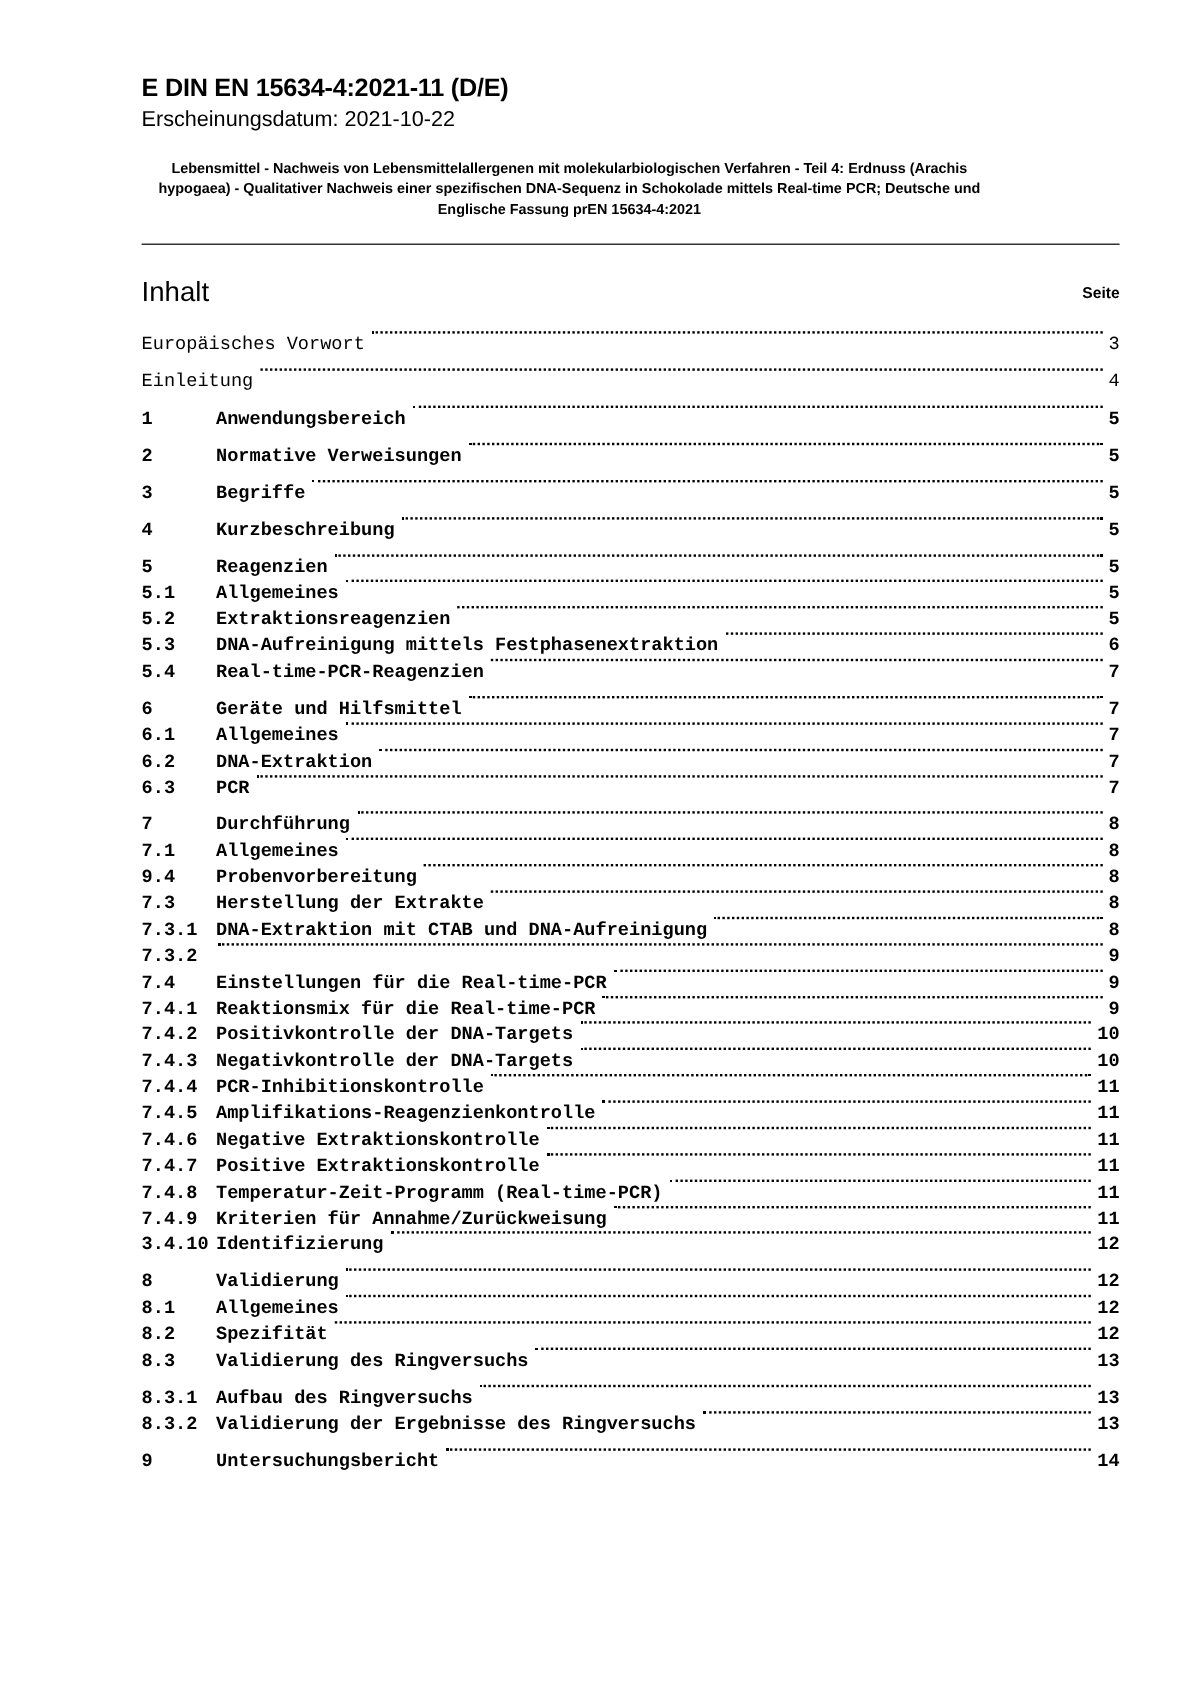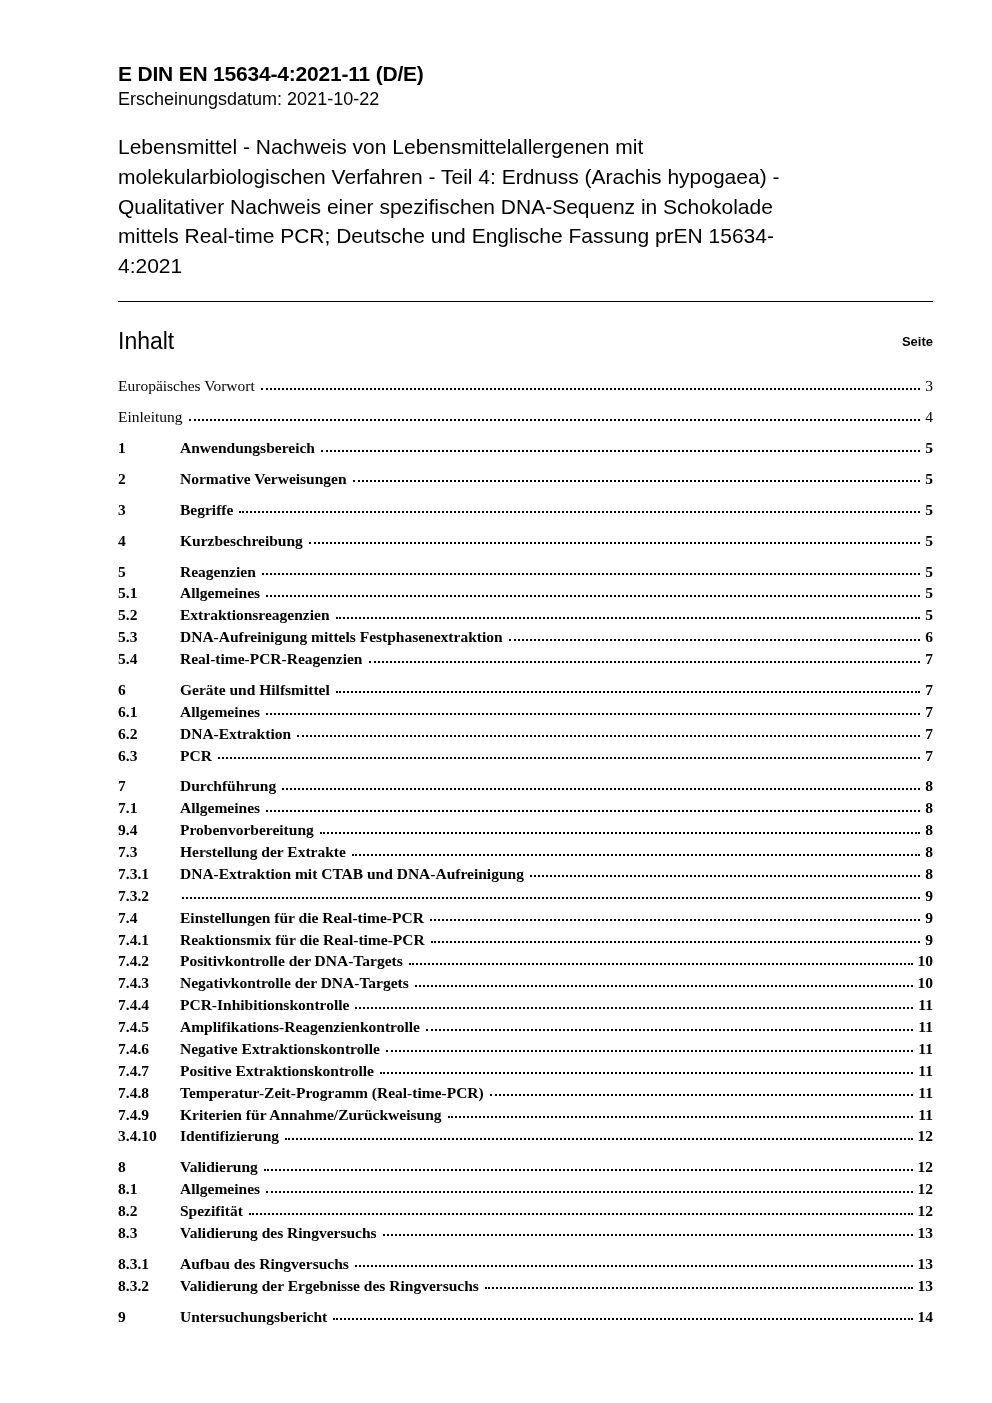--- a/index.html
+++ b/index.html
@@ -28,25 +28,26 @@
     letter-spacing: -0.2px;
     margin: 0 0 3px 0;
   }
   .doc-date {
     font-family: "Liberation Sans", sans-serif;
     font-size: 18px;
     margin: 0 0 22px 0;
   }
   .title-de, .title-en {
     font-family: "Liberation Sans", sans-serif;
-    font-weight: normal;
-    font-size: 21px;
+    font-weight: bold;
+    font-size: 12px;
     line-height: 1.42;
     margin: 0;
     max-width: 760px;
+    text-align: center;
   }
   .title-de { margin-bottom: 20px; }
   .title-en { margin-bottom: 14px; }
 
   .rule {
     border: 0;
     border-top: 1px solid #000;
     margin: 0 0 0 0;
     width: 815px;
   }
@@ -68,25 +69,26 @@
     font-family: "Liberation Sans", sans-serif;
     font-size: 13px;
     font-weight: bold;
   }
 
   .toc {
     width: 815px;
   }
   .toc-row {
     display: flex;
-    align-items: flex-end;
+    align-items: flex-start;
     font-size: 15.5px;
     line-height: 1.0;
     padding: 3.2px 0;
     white-space: nowrap;
+    font-family: Liberation Mono, monospace;
   }
   .toc-row .num {
     font-weight: bold;
     width: 62px;
     flex: 0 0 62px;
   }
   .toc-row .label {
     font-weight: bold;
     padding-right: 4px;
   }

